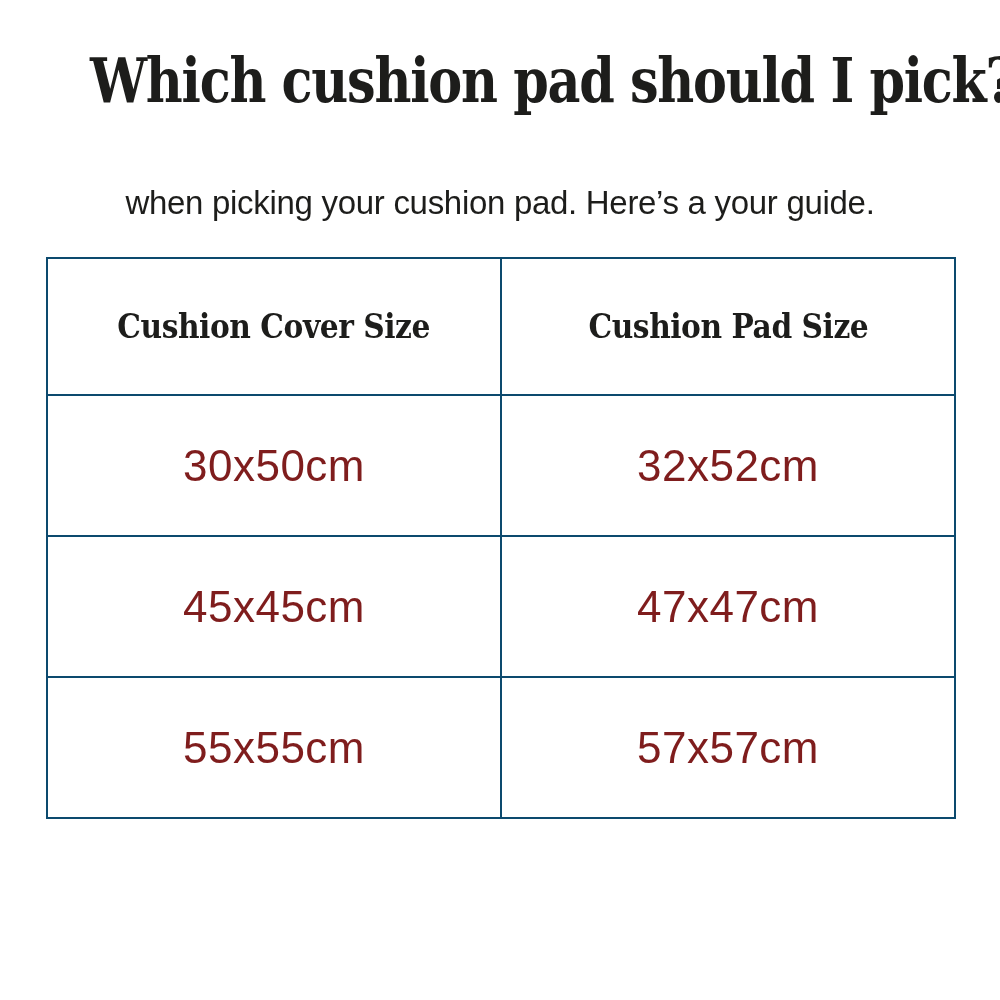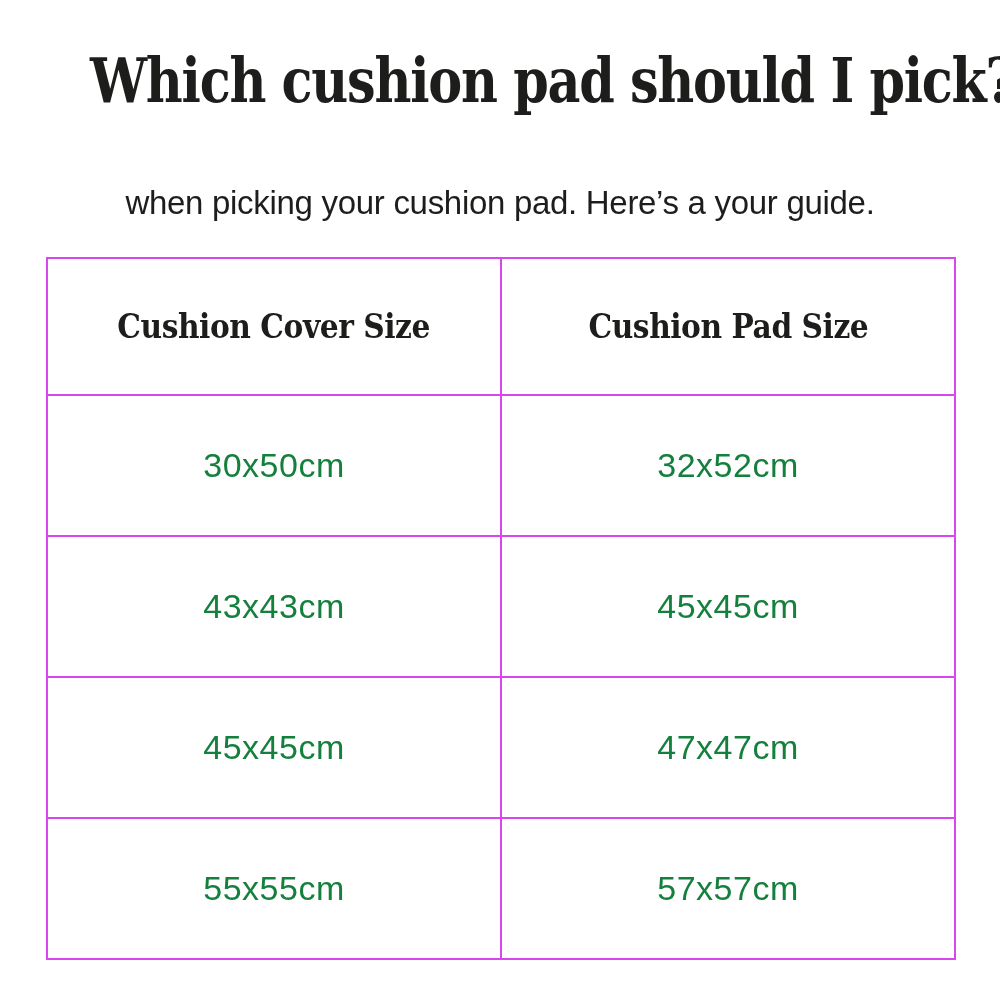--- a/index.html
+++ b/index.html
@@ -43,21 +43,21 @@
     position: absolute;
     left: 46px;
     top: 257px;
     width: 910px;
     border-collapse: collapse;
     table-layout: fixed;
     background: #ffffff;
   }
   .size-table th,
   .size-table td {
-    border: 2px solid #d946ef;
+    border: 2px solid #0c4a6e;
     text-align: center;
     vertical-align: middle;
     padding: 0;
     width: 50%;
   }
   .size-table th {
     height: 135px;
     font-family: "DejaVu Serif", "Liberation Serif", serif;
     font-weight: 700;
     font-size: 33px;
@@ -67,23 +67,23 @@
     display: inline-block;
     white-space: nowrap;
     letter-spacing: -0.5px;
     transform: scaleX(0.9);
     transform-origin: 50% 50%;
   }
   .size-table td {
     height: 139px;
     font-family: "Liberation Sans", sans-serif;
     font-weight: 400;
-    font-size: 34px;
+    font-size: 44px;
     letter-spacing: 0.5px;
-    color: #15803d;
+    color: #7f1d1d;
   }
 </style>
 </head>
 <body>
 
 <div class="canvas">
 
   <h1 class="title">Which cushion pad should I pick?</h1>
 
   <p class="subtitle">
@@ -101,24 +101,20 @@
           <span class="hdr">Cushion Pad Size</span>
         </th>
       </tr>
     </thead>
     <tbody>
       <tr>
         <td>30x50cm</td>
         <td>32x52cm</td>
       </tr>
       <tr>
-        <td>43x43cm</td>
-        <td>45x45cm</td>
-      </tr>
-      <tr>
         <td>45x45cm</td>
         <td>47x47cm</td>
       </tr>
       <tr>
         <td>55x55cm</td>
         <td>57x57cm</td>
       </tr>
     </tbody>
   </table>
 

